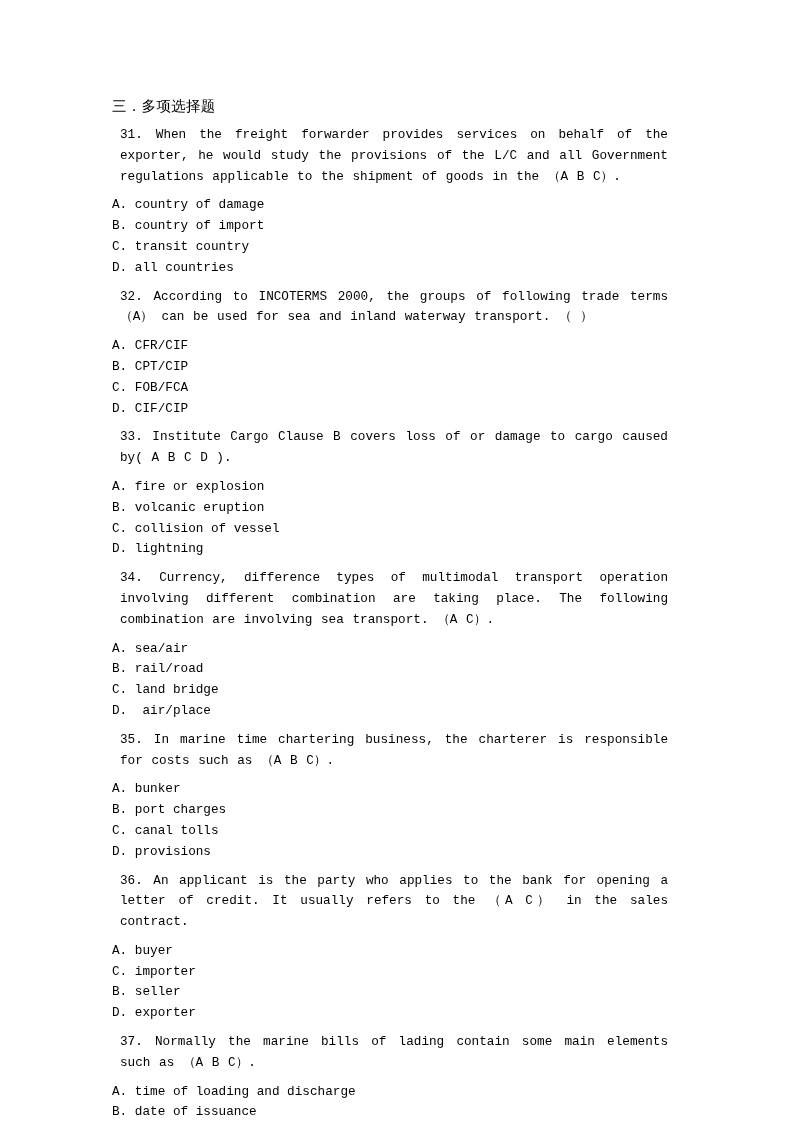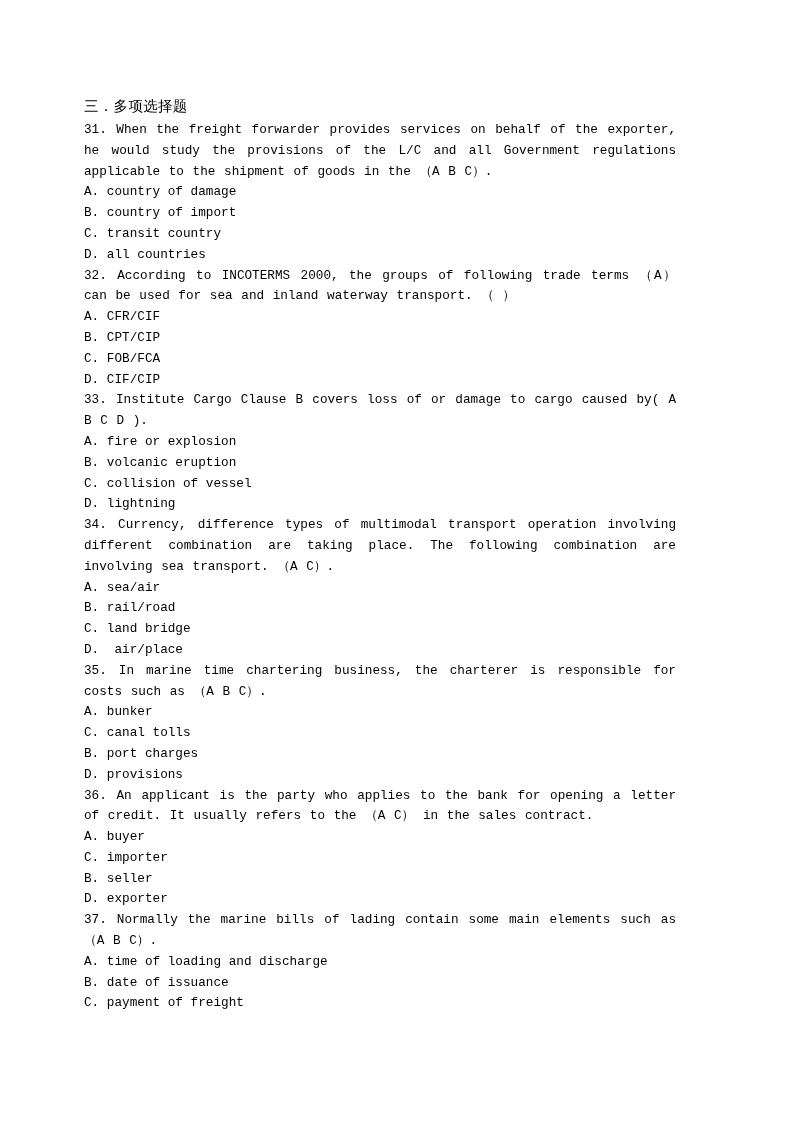--- a/index.html
+++ b/index.html
@@ -11,38 +11,38 @@
     width: 794px;
     height: 1123px;
     font-family: "Liberation Mono", "DejaVu Sans Mono", monospace;
     color: #000000;
   }
   .page {
     position: relative;
     width: 794px;
     height: 969px;
     box-sizing: border-box;
-    padding: 95px 118px 0 84px;
+    padding: 95px 118px 0 112px;
   }
   .section-heading {
     font-family: "DejaVu Sans", sans-serif;
     font-size: 14.5px;
     line-height: 22px;
     margin: 0 0 3px 0;
     letter-spacing: 0.3px;
   }
   .question {
     margin: 0;
   }
   .q-stem {
     font-size: 12.7px;
     line-height: 20.8px;
     text-align: justify;
     text-align-last: left;
-    margin: 0;
+    margin: 8px;
     word-spacing: 1px;
   }
   .q-option {
     font-size: 12.7px;
     line-height: 20.8px;
     margin: 0;
     white-space: pre;
   }
 </style>
 </head>
@@ -80,22 +80,22 @@
     <p class="q-stem">34. Currency, difference types of multimodal transport operation involving different combination are taking place. The following combination are involving sea transport. （A C）.</p>
     <p class="q-option">A. sea/air</p>
     <p class="q-option">B. rail/road</p>
     <p class="q-option">C. land bridge</p>
     <p class="q-option">D.  air/place</p>
   </div>
 
   <div class="question">
     <p class="q-stem">35. In marine time chartering business, the charterer is responsible for costs such as （A B C）.</p>
     <p class="q-option">A. bunker</p>
+    <p class="q-option">B. port charges</p>
     <p class="q-option">C. canal tolls</p>
-    <p class="q-option">B. port charges</p>
     <p class="q-option">D. provisions</p>
   </div>
 
   <div class="question">
     <p class="q-stem">36. An applicant is the party who applies to the bank for opening a letter of credit. It usually refers to the （A C） in the sales contract.</p>
     <p class="q-option">A. buyer</p>
     <p class="q-option">C. importer</p>
     <p class="q-option">B. seller</p>
     <p class="q-option">D. exporter</p>
   </div>

